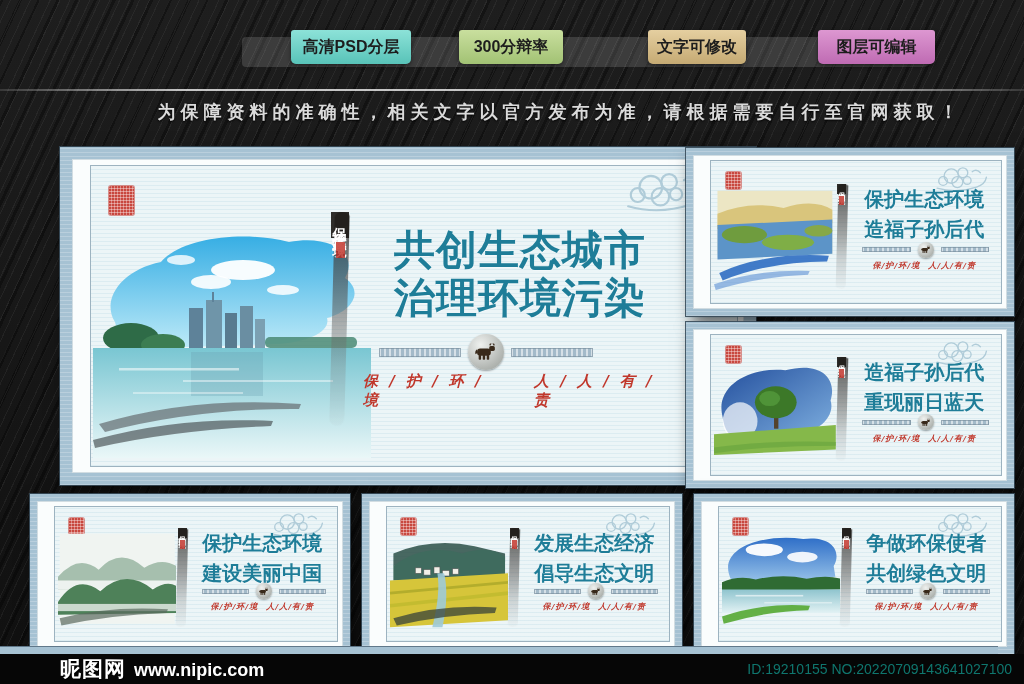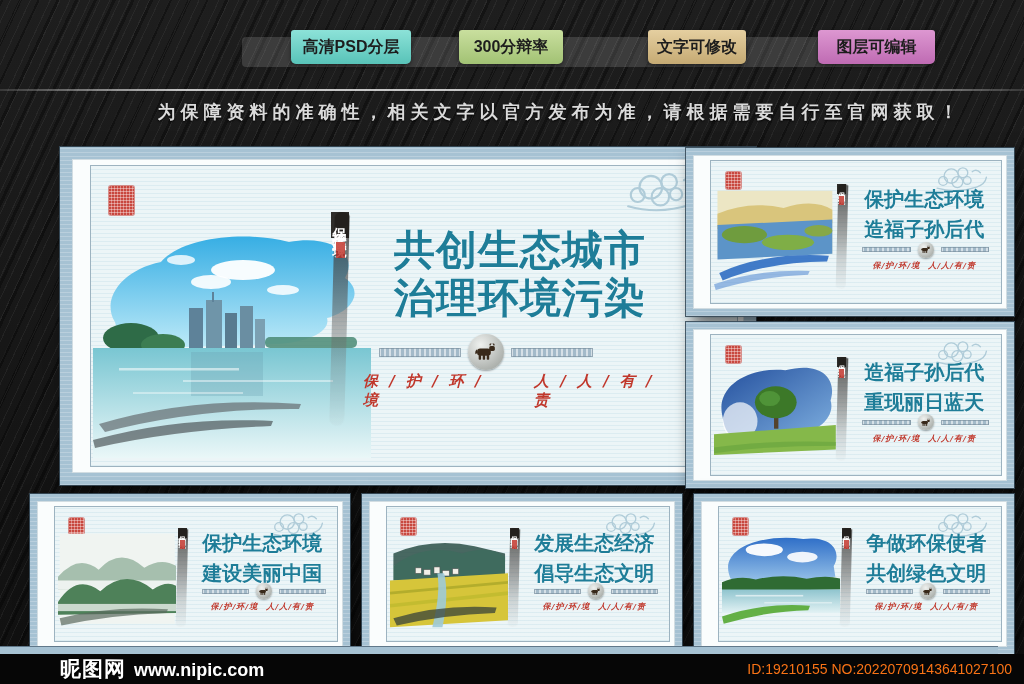--- a/index.html
+++ b/index.html
@@ -91,21 +91,21 @@
   .slogan-s{left:48%;right:1%;top:70%;font-size:8px;gap:8px;letter-spacing:1px;}
   
   .bottom-strip{position:absolute;left:0;top:646px;width:998px;height:9px;
     background:#a6c2d3;border-top:1px solid #60788a;}
   .footer{position:absolute;left:0;top:654px;width:100%;height:30px;background:#060606;
     display:flex;align-items:center;justify-content:space-between;
     padding:0 12px;box-sizing:border-box;}
   .site{display:flex;align-items:baseline;gap:8px;color:#fff;padding-left:48px;}
   .site-name{font-size:21px;font-weight:900;letter-spacing:1px;text-shadow:1px 1px 0 #000;}
   .site-url{font-size:18px;font-weight:bold;}
-  .id-text{color:#f97316;font-size:14px;font-family:"Liberation Sans",sans-serif;}
+  .id-text{color:#0f766e;font-size:14px;font-family:"Liberation Sans",sans-serif;}
 </style>
 </head>
 <body>
 
 <div class="stage">
 
   <svg width="0" height="0" style="position:absolute" aria-hidden="true">
     <symbol id="sym-ox" viewBox="0 0 32 24">
       <g fill="#39291a">
         <rect x="5" y="8" width="17" height="9" rx="4"></rect>

